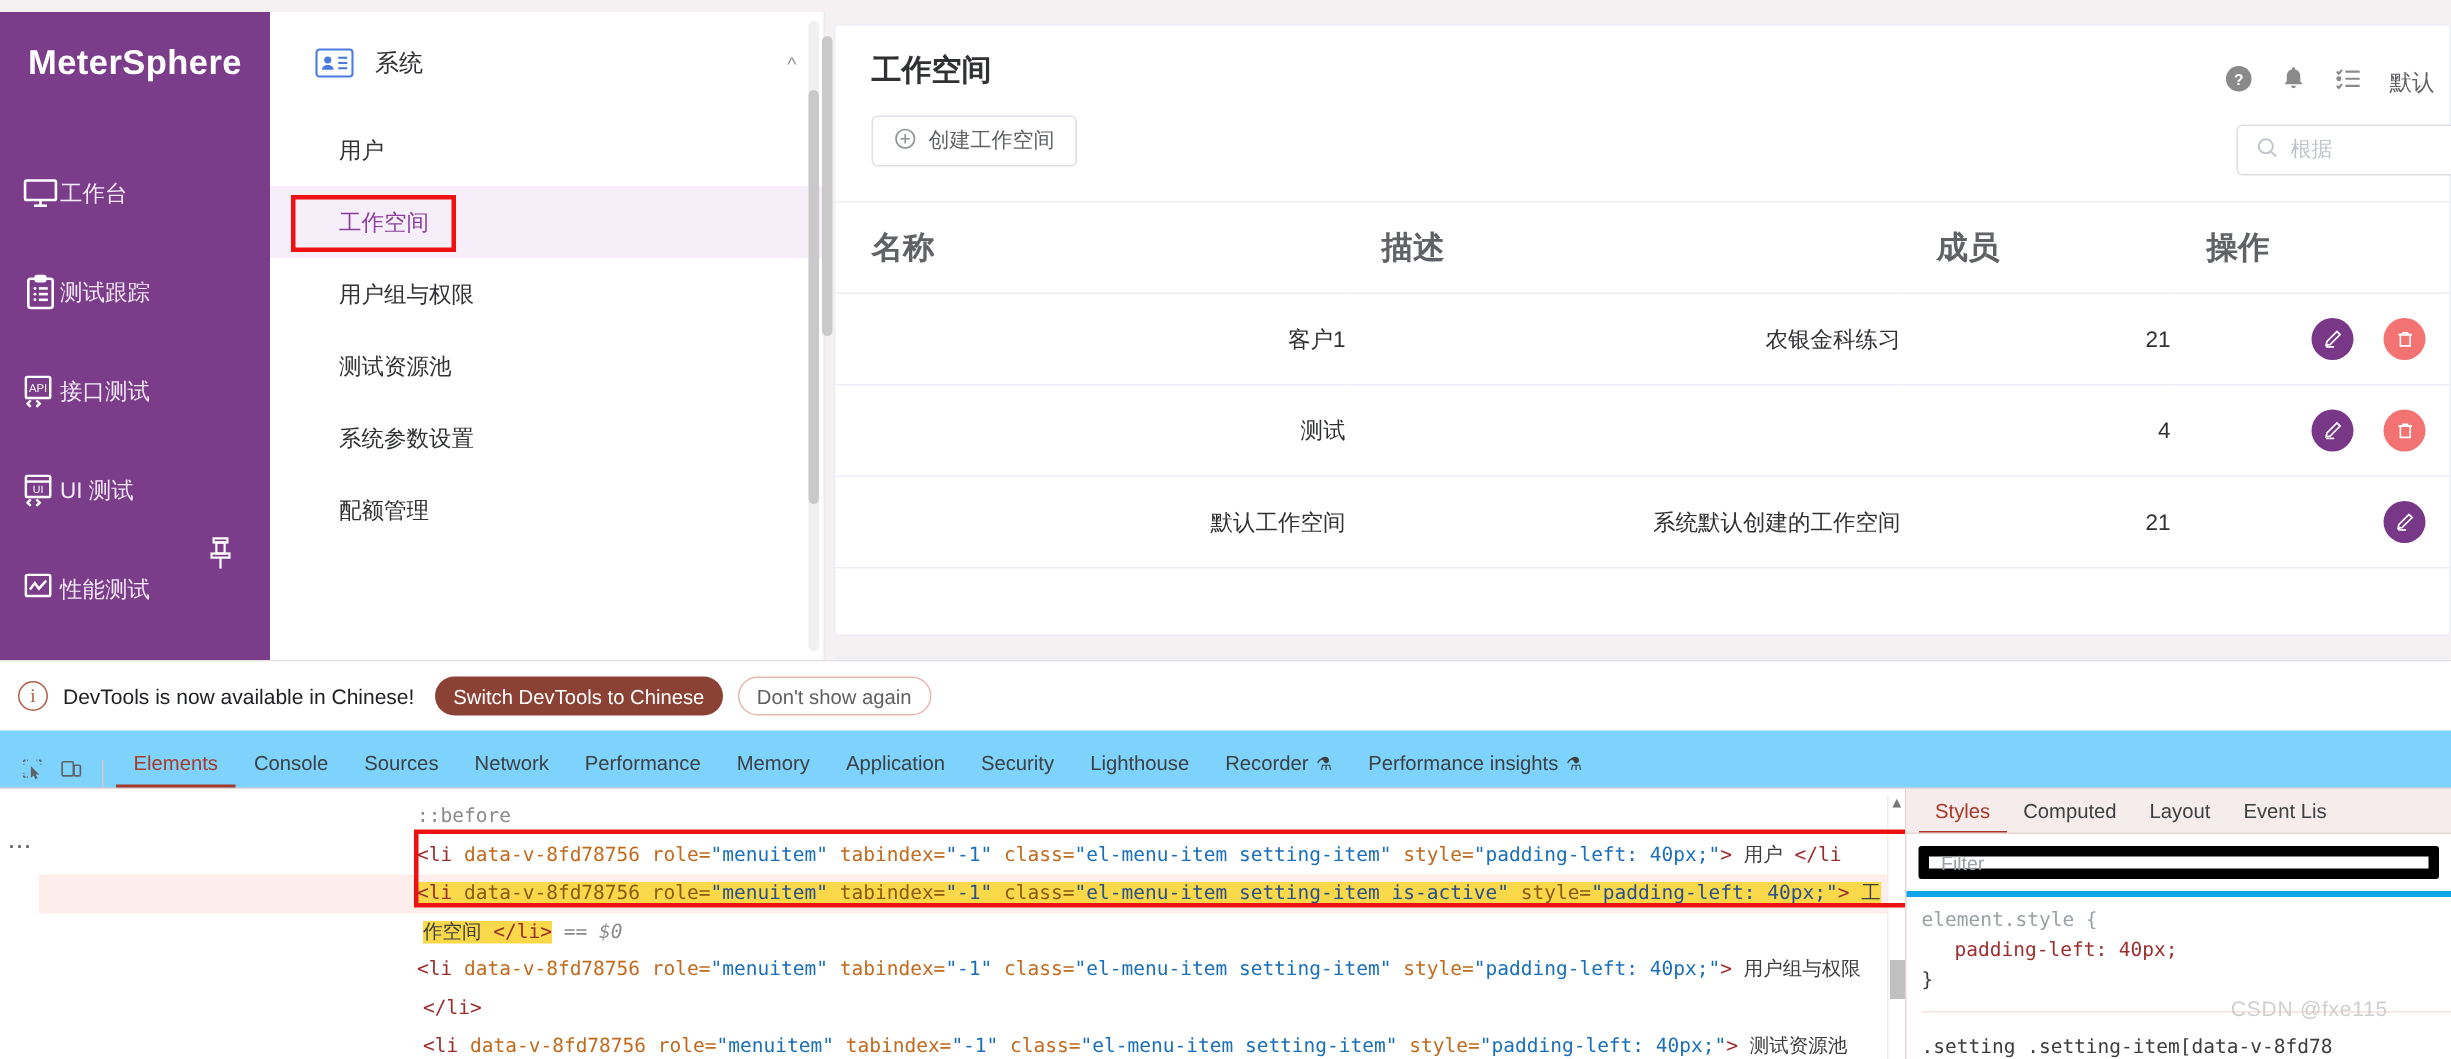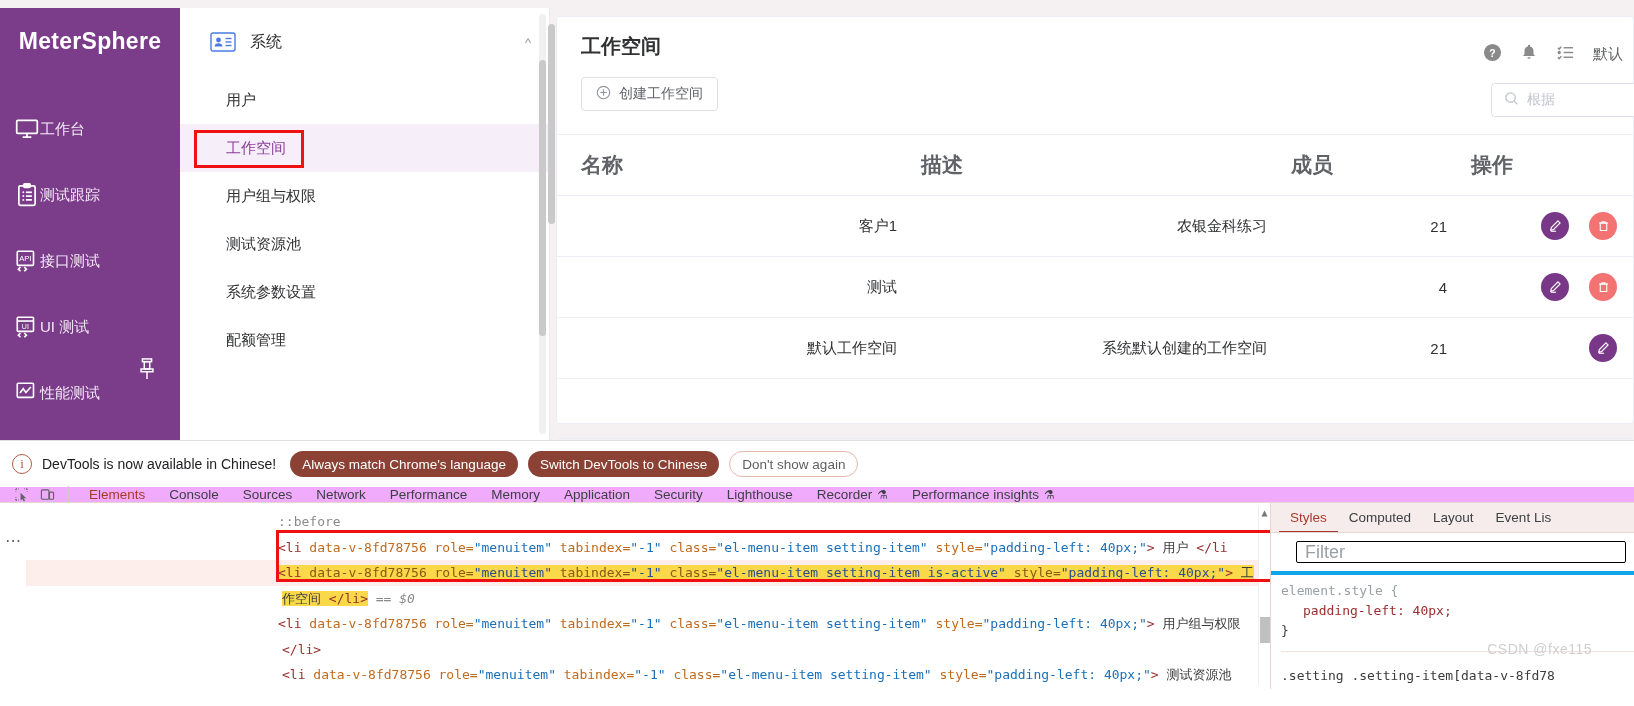--- a/index.html
+++ b/index.html
@@ -150,22 +150,22 @@
   }
   .dt-banner-text{ font-size:14px; color:#202124; margin-right:4px; }
   .pill{
     height:26px; display:inline-flex; align-items:center; padding:0 12px;
     border-radius:13px; font-size:13.5px; cursor:pointer; white-space:nowrap;
   }
   .pill.primary{ background:#8b4134; color:#ffffff; }
   .pill.ghost{ background:#ffffff; color:#5f5f5f; border:1px solid #e4b9ae; }
 
   .dt-tabs{
-    height:16px; display:flex; align-items:center; gap:0;
-    background:#f0abfc; border-bottom:1px solid #e6d7d4; padding-left:8px;
+    height:39px; display:flex; align-items:flex-end; gap:0;
+    background:#7dd3fc; border-bottom:1px solid #e6d7d4; padding-left:8px;
   }
   .dt-tool-ico{
     width:26px; height:26px; display:flex; align-items:center; justify-content:center;
     color:#5f6368; cursor:pointer;
   }
   .dt-sep{ width:1px; height:18px; background:#d8c7c4; margin:0 8px; }
   .dt-tab{
     padding:0 12px; height:32px; line-height:32px; font-size:13.5px;
     color:#3c4043; cursor:pointer; white-space:nowrap;
   }
@@ -214,22 +214,22 @@
   .st-tabs{
     height:30px; display:flex; align-items:center; gap:0; padding-left:8px;
     background:#f6eceb; border-bottom:1px solid #e6d7d4; overflow:hidden;
   }
   .st-tab{
     padding:0 11px; height:30px; line-height:30px; font-size:13.5px; color:#3c4043;
     cursor:pointer; white-space:nowrap;
   }
   .st-tab.active{ color:#a8392a; box-shadow:inset 0 -2px 0 #a8392a; }
   .st-filter{
-    margin:8px 8px 0 25px; height:22px; border:1px solid #000000; border-radius:2px;
-    display:flex; align-items:center; padding-left:8px; color:#9aa0a6; font-size:18px;
+    margin:8px 8px 0 8px; height:22px; border:7px solid #000000; border-radius:2px;
+    display:flex; align-items:center; padding-left:8px; color:#9aa0a6; font-size:13px;
   }
   .st-rules{
     margin-top:8px; border-top:4px solid #0ea5e9;
     font-family:"DejaVu Sans Mono","Liberation Mono",monospace; font-size:13px;
     color:#3c3c3c; padding:6px 0 0 10px; line-height:1.55;
   }
   .st-sel{ color:#9aa0a6; }
   .st-prop{ color:#9a2e2e; padding-left:22px; }
   .st-val{ color:#9a2e2e; }
   .st-rule2{ border-top:1px solid #f0e2df; margin-top:10px; padding-top:14px; }
@@ -495,21 +495,20 @@
         
       </div>
     </div>
   </div>
 
   <div class="devtools">
 
     <div class="dt-banner">
       <span class="info-ico">i</span>
       <span class="dt-banner-text">DevTools is now available in Chinese!</span>
-      <span class="pill primary">Always match Chrome's language</span>
       <span class="pill primary">Switch DevTools to Chinese</span>
       <span class="pill ghost">Don't show again</span>
     </div>
 
     <div class="dt-tabs">
       <span class="dt-tool-ico">
         <svg width="15" height="15" viewBox="0 0 16 16" fill="none" stroke="#5f6368" stroke-width="1.2">
           <path d="M2 2h3M2 2v3M14 2h-3M14 2v3M2 14h3M2 14v-3" stroke-dasharray="1.2 1.2"></path>
           <path d="M7 6l6 6h-2.6l1.4 2.6-1.4.8-1.4-2.6L7 14.4z" fill="#5f6368" stroke="none"></path>
         </svg>

